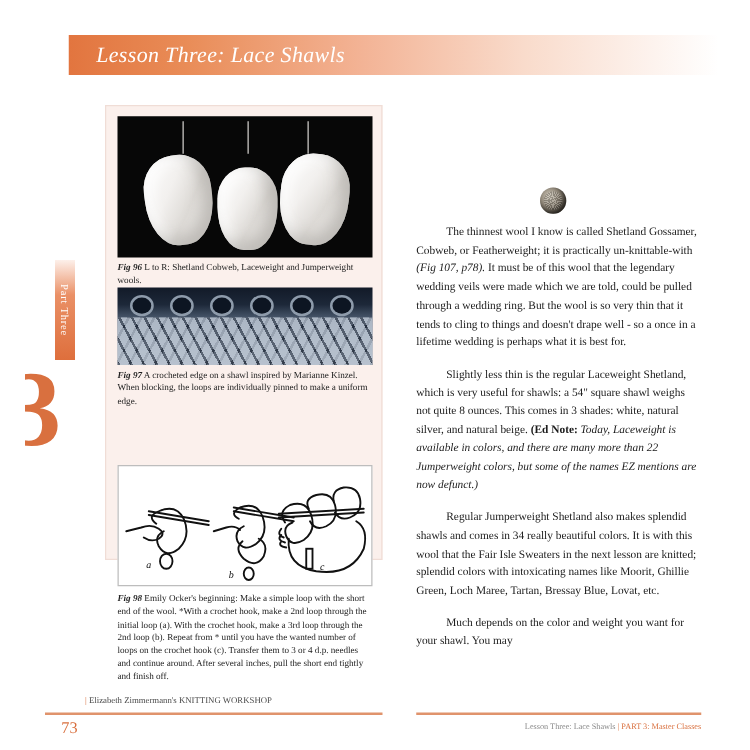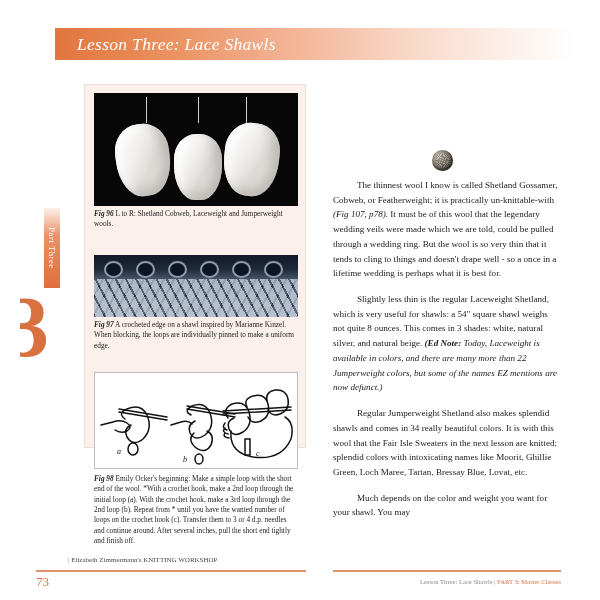--- a/index.html
+++ b/index.html
@@ -100,27 +100,27 @@
     background:repeating-conic-gradient(from 20deg,rgba(255,255,255,.22) 0deg 7deg,rgba(0,0,0,.25) 7deg 15deg);
     opacity:.75;
   }
   .right-col{
     position:absolute;left:333px;top:178px;width:228px;
     font-size:9.1px;line-height:1.62;color:#1b1b1b;text-align:left;
   }
   .right-col p{margin:0 0 11px 0;text-indent:24px;}
   .right-col p:last-child{margin-bottom:12px;}
   .ital{font-style:italic;margin-top:40px;}
-  .bital{font-style:italic;font-weight:bold;}
+  .bital{font-weight:bold;}
 
   
   .footer-rule-left{position:absolute;left:36px;top:570px;width:270px;height:2px;background:#e0936c;}
   .footer-rule-right{position:absolute;left:333px;top:570px;width:228px;height:2px;background:#e0936c;}
   .page-number{
-    position:absolute;left:36px;top:574px;width:26px;
+    position:absolute;left:36px;top:574px;width:26px;text-align:right;
     font-size:13px;color:#d9703f;
   }
   .footer-left-text{
     position:absolute;left:68px;top:556px;font-size:7px;color:#4a4a4a;white-space:nowrap;
   }
   .footer-left-text .bar{color:#d9703f;}
   .footer-right-text{
     position:absolute;left:333px;top:578px;width:228px;text-align:right;
     font-size:6.6px;color:#8a8a8a;white-space:nowrap;
   }
@@ -151,21 +151,21 @@
         <div class="strand t3"></div>
         <div class="skein s1"></div>
         <div class="skein s2"></div>
         <div class="skein s3"></div>
       </div>
       <div class="caption">
         <span class="fignum">Fig 96</span><span> L to R: Shetland Cobweb, Laceweight and Jumperweight wools.</span>
       </div>
     </div>
 
-    <div class="fig-block" style="top:170px;">
+    <div class="fig-block" style="top:145px;">
       <div class="photo photo-lace">
         <div class="lace-holes">
           <i style="left:12px;"></i>
           <i style="left:44px;"></i>
           <i style="left:76px;"></i>
           <i style="left:108px;"></i>
           <i style="left:140px;"></i>
           <i style="left:172px;"></i>
         </div>
         <div class="lace-mesh"></div>

